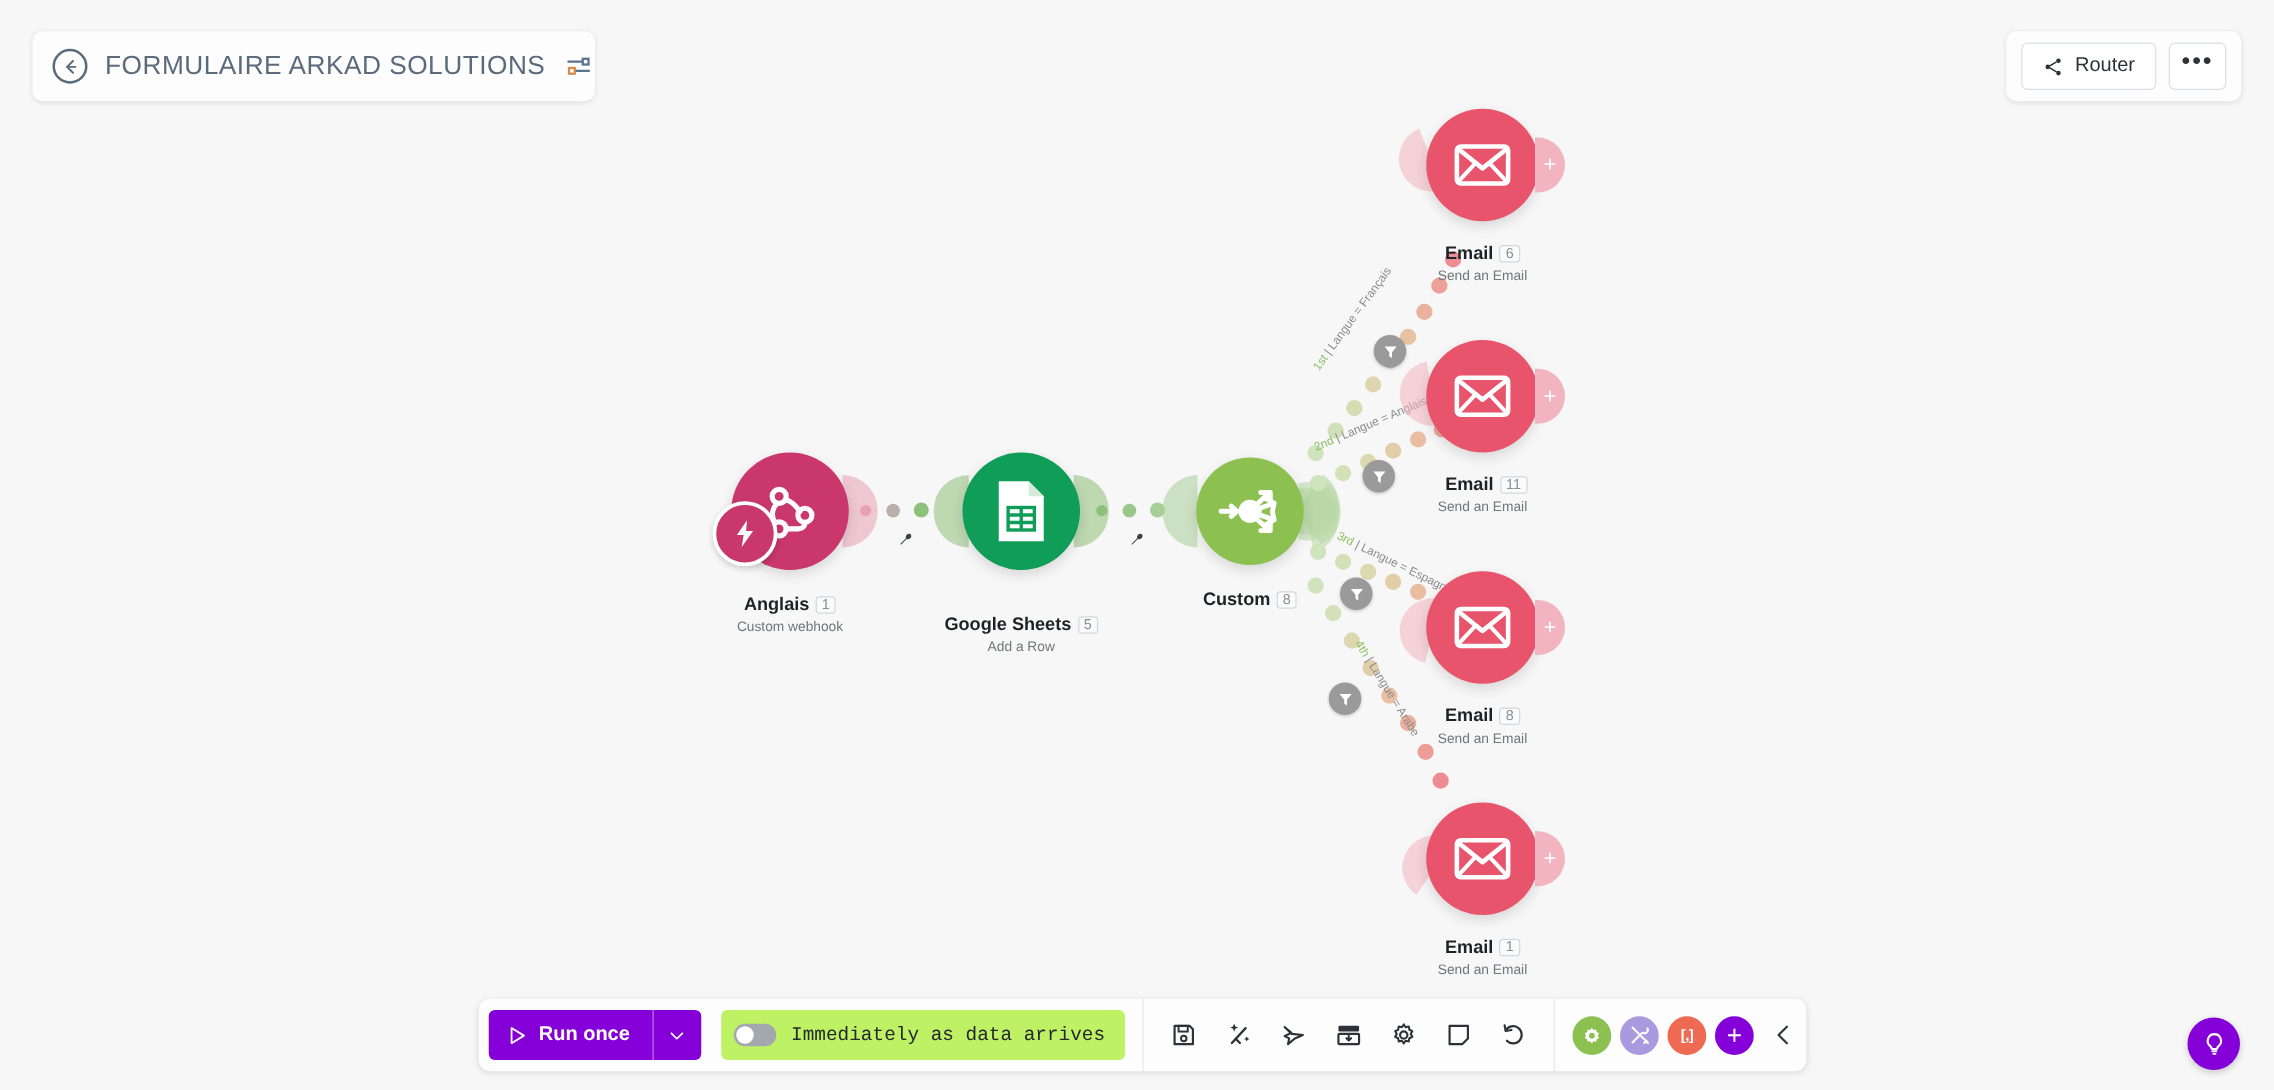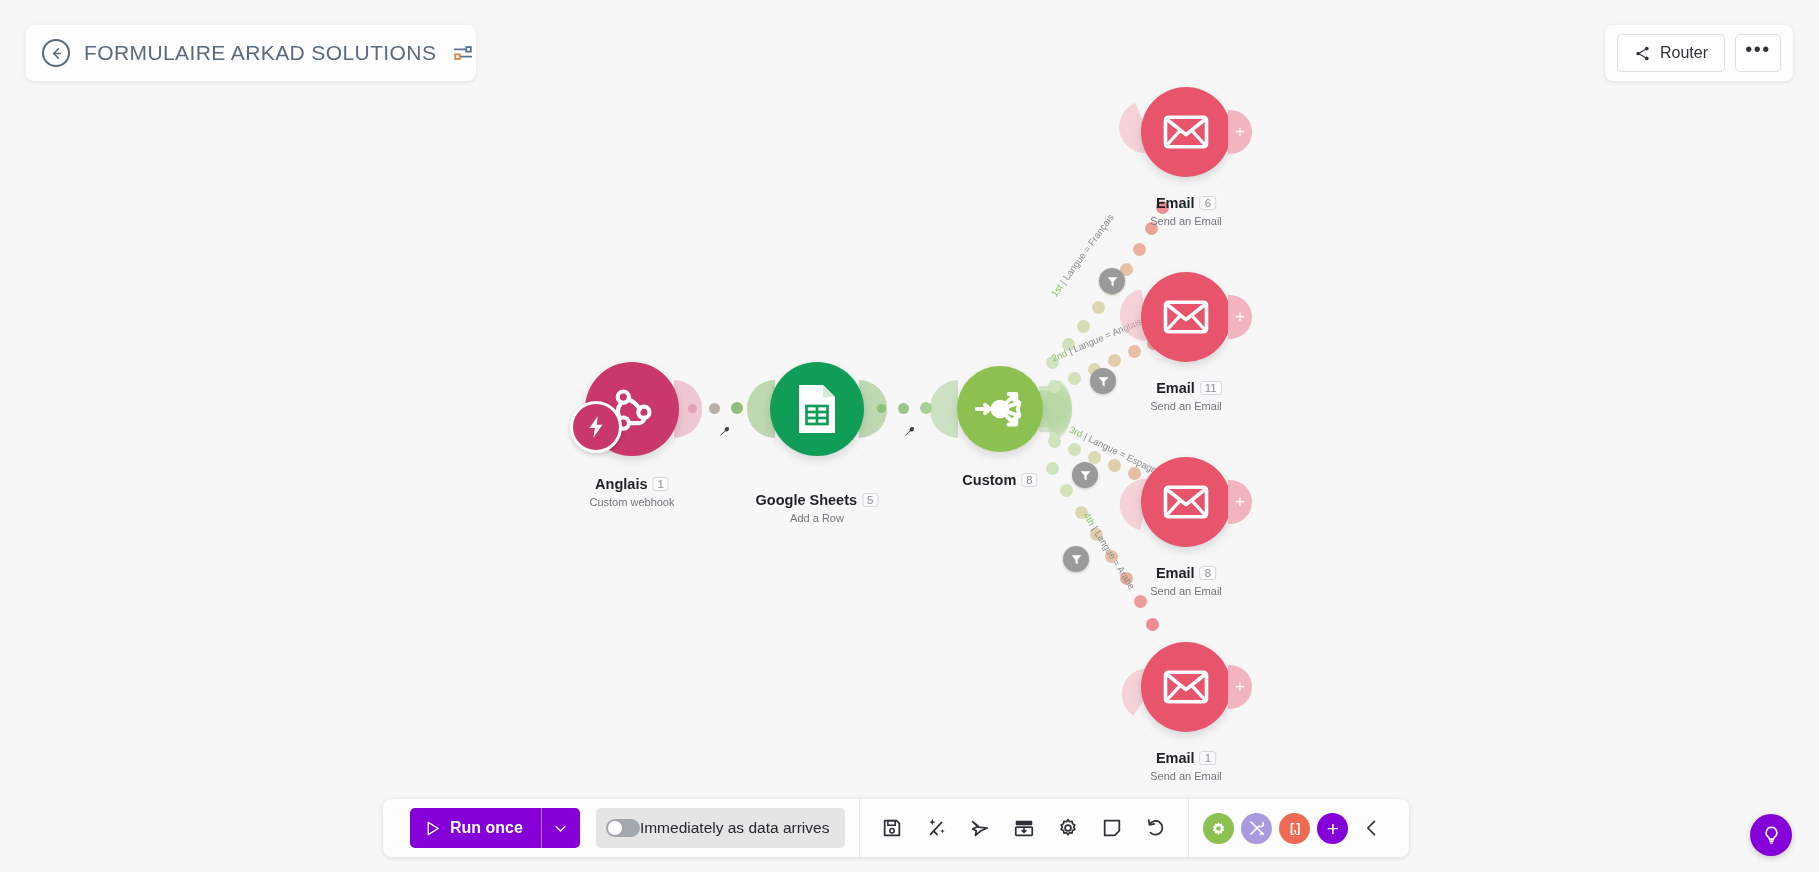--- a/index.html
+++ b/index.html
@@ -185,21 +185,21 @@
   
   .bottom-bar {
     position: absolute;
     left: 383px; bottom: 15px;
     height: 58px;
     background: #fdfdfd;
     border-radius: 9px;
     box-shadow: 0 1px 5px rgba(0,0,0,0.12);
     display: flex;
     align-items: center;
-    padding: 0 27px;
+    padding: 0 8px;
   }
   .run-once {
     display: flex; align-items: center;
     height: 40px;
     background: #8500d8;
     border-radius: 5px;
     overflow: hidden;
     cursor: pointer;
   }
   .run-once .main {
@@ -208,26 +208,27 @@
     color: #fff; font-size: 16px; font-weight: bold;
     height: 100%;
   }
   .run-once .divider { width: 1px; height: 100%; background: rgba(255,255,255,.45); }
   .run-once .caret {
     width: 38px; height: 100%;
     display: flex; align-items: center; justify-content: center;
     color: #fff;
   }
   .sched-wrap {
-    display: flex; align-items: center; gap: 0;
-    background: #e5e5e5;
+    display: flex; align-items: center; gap: 12px;
+    background: #bef264;
     border-radius: 5px;
     height: 40px;
     padding: 0 16px 0 10px;
     margin-left: 16px;
+    font-family: Liberation Mono, monospace;
   }
   .toggle {
     width: 34px; height: 18px;
     border-radius: 10px;
     background: #a2a8ae;
     position: relative;
     cursor: pointer;
     flex: 0 0 auto;
   }
   .toggle .knob {

